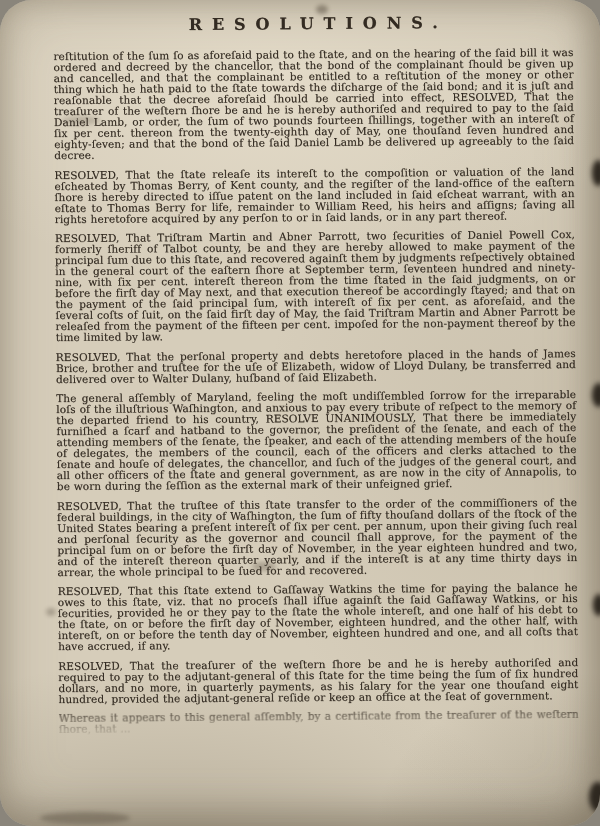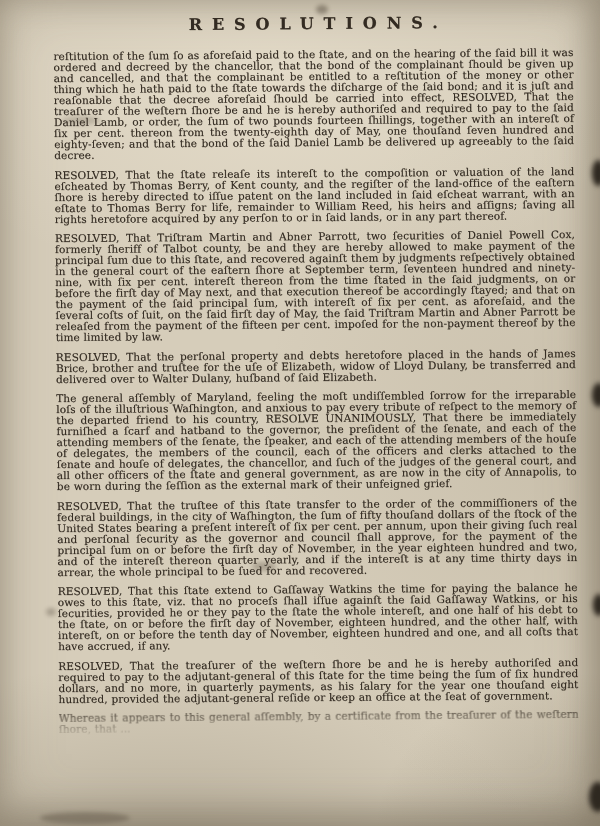--- a/index.html
+++ b/index.html
@@ -16,20 +16,21 @@
     background:
       radial-gradient(ellipse 520px 300px at 45% 10%, rgba(238,230,212,0.55), rgba(238,230,212,0) 70%),
       radial-gradient(ellipse 420px 520px at 92% 55%, rgba(148,136,112,0.18), rgba(148,136,112,0) 70%),
       radial-gradient(ellipse 520px 260px at 28% 102%, rgba(124,114,94,0.30), rgba(124,114,94,0) 70%),
       radial-gradient(ellipse 320px 220px at 100% 100%, rgba(108,98,78,0.35), rgba(108,98,78,0) 70%),
       var(--paper);
     box-shadow:
       inset 0 0 60px rgba(118,106,86,0.35),
       inset -12px 0 28px rgba(108,96,78,0.28),
       inset 0 -18px 30px rgba(108,96,78,0.28);
+    border-radius: 32px;
   }
   .content{
     position:absolute;
     left:56px;right:24px;top:14px;
     transform:rotate(-0.45deg);
     transform-origin:50% 50%;
     color:var(--ink);
   }
   .title{
     margin:0 0 16px 0;

